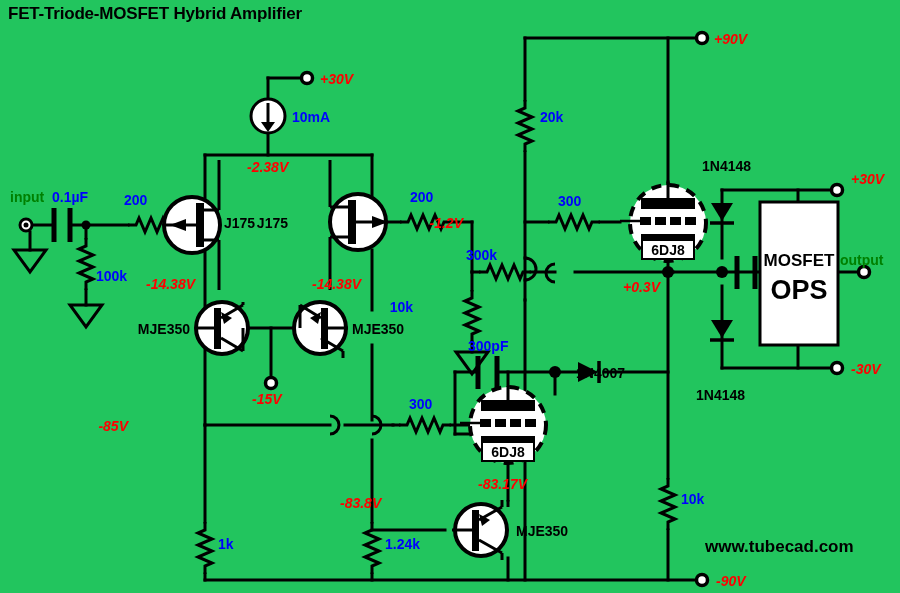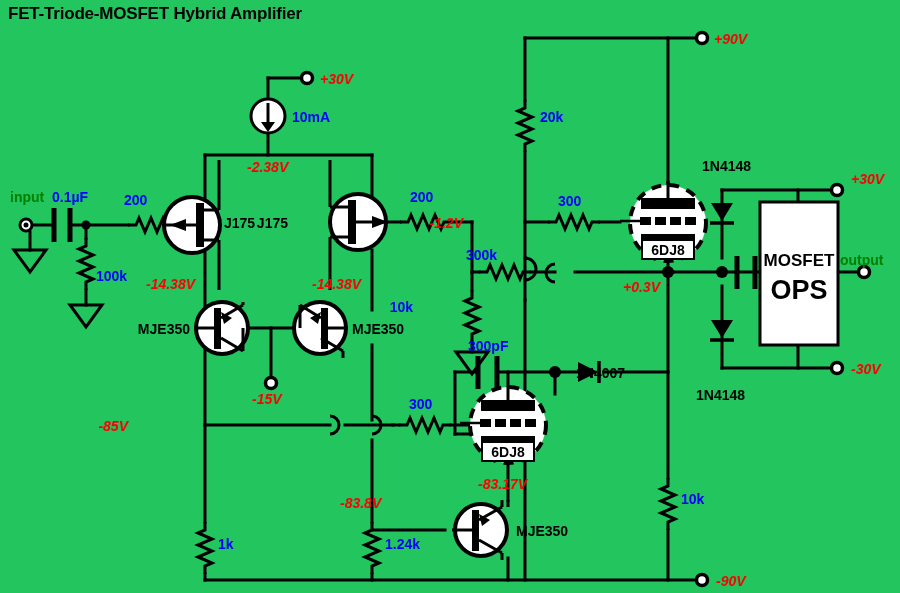--- a/index.html
+++ b/index.html
@@ -339,14 +339,15 @@
         <text x="668" y="255" font-size="14" fill="#000" text-anchor="middle">6DJ8</text>
         <rect x="482" y="442" width="52" height="19" fill="#fff" stroke="#000" stroke-width="2"></rect>
         <text x="508" y="457" font-size="14" fill="#000" text-anchor="middle">6DJ8</text>
       </g>
 
       <text x="799" y="266" font-size="17" fill="#000" text-anchor="middle">MOSFET</text>
       <text x="799" y="299" font-size="27" fill="#000" text-anchor="middle">OPS</text>
     </g>
   </svg>
 
+  <div class="url" style="left:705px;top:537px;">www.tubecad.com</div>
 
 </div>
 
 </body></html>

